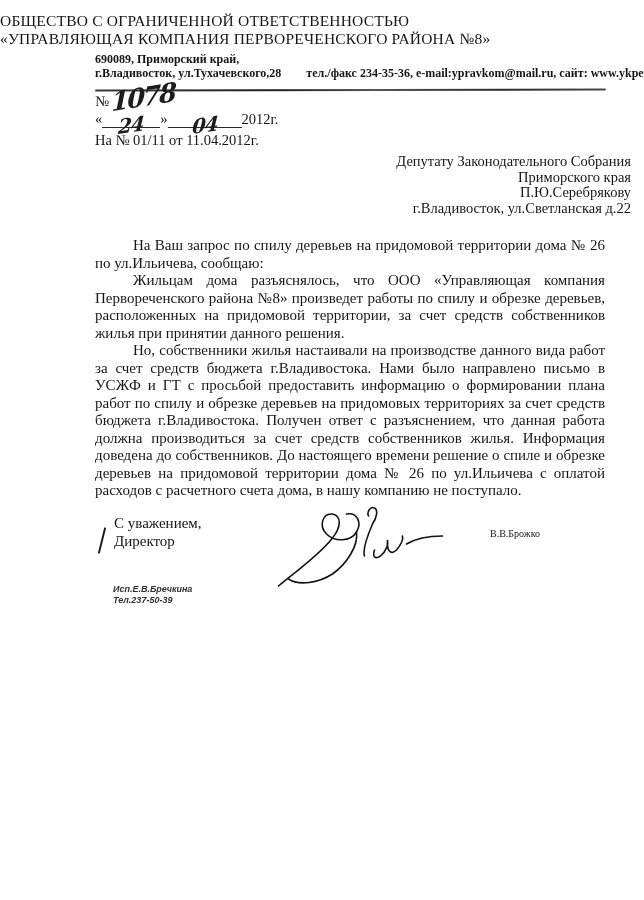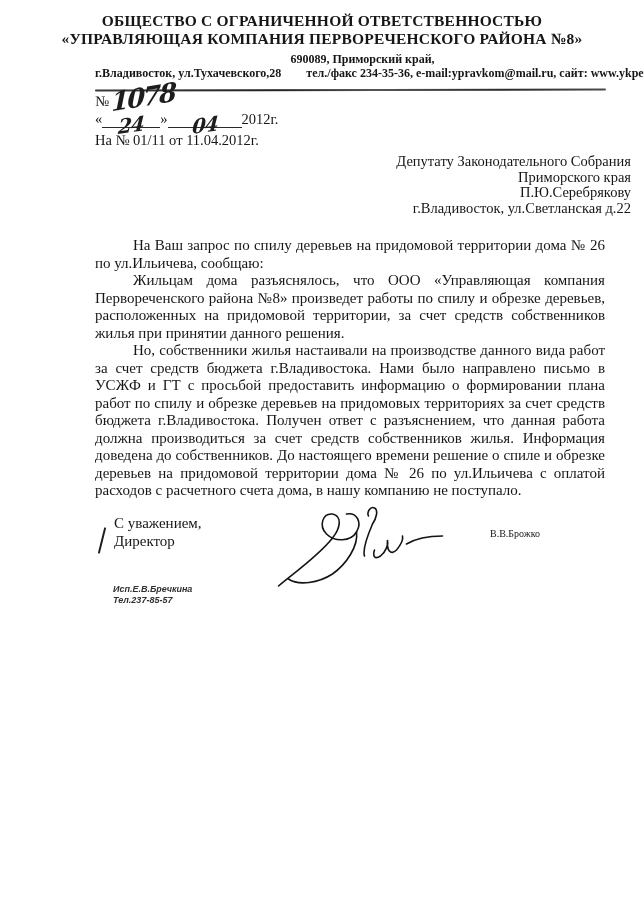--- a/index.html
+++ b/index.html
@@ -5,26 +5,26 @@
   html,body { margin:0; padding:0; background:#ffffff; }
   .paper {
     position:relative;
     width:644px; height:900px;
     background:#ffffff;
     color:#161616;
     font-family:"Liberation Serif", serif;
     overflow:hidden;
   }
   
-  .letterhead { padding-top:12px; text-align:center; font-weight:bold; }
+  .letterhead { padding-top:12px; font-weight:normal; }
   .org-line { font-size:15.5px; line-height:18px; letter-spacing:0.2px; }
   .city-line { font-size:15px; line-height:17px; }
   .addr {
     margin:4px 14px 0 95px;
-    font-weight:bold; font-size:12px; line-height:14px;text-align:center;
+    font-weight:bold; font-size:12px; line-height:14px;
   }
   .addr-row2 { display:flex; gap:25px; white-space:nowrap; }
   .rule {
     margin:9px 0 0 95px; width:511px; height:2px;
     background:linear-gradient(90deg,#3a3a3a 0%,#222 35%,#555 55%,#2c2c2c 80%,#4a4a4a 100%);
     transform:rotate(-0.12deg); border-radius:1px;
   }
   
   .ref { margin-left:95px; font-size:14.5px; position:relative; width:300px; }
   .ref-number { height:17px; padding-top:2px; }
@@ -137,16 +137,16 @@
         <path d="M98,18 C96,14 100,8 104,10 C108,12 106,20 102,26 C96,40 92,52 94,58"></path>
         <path d="M104,52 C102,58 104,62 110,58 C116,53 118,46 117,42 C116,52 120,58 126,52 C131,46 133,42 132,38"></path>
         <path d="M136,46 C146,40 158,38 172,38"></path>
       </g>
     </svg>
     <div class="sig-name">В.В.Брожко</div>
   </div>
 
   <div class="executor">
     <div>Исп.Е.В.Бречкина</div>
-    <div>Тел.237-85-57</div>
+    <div>Тел.237-50-39</div>
   </div>
 
 </div>
 
 </body></html>

